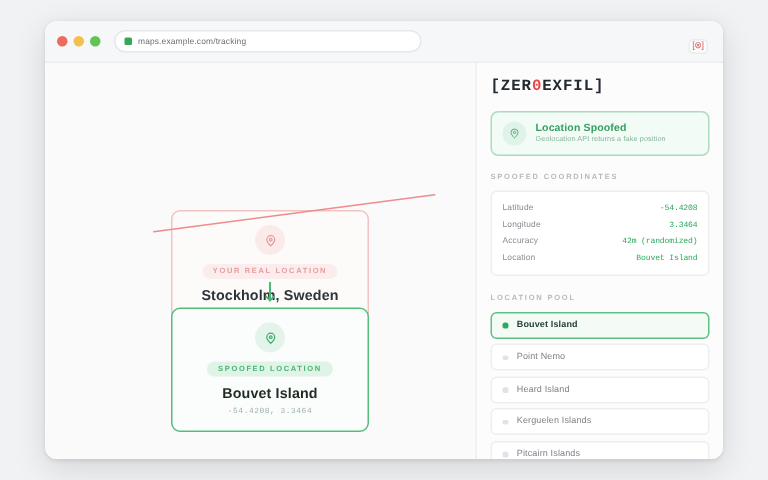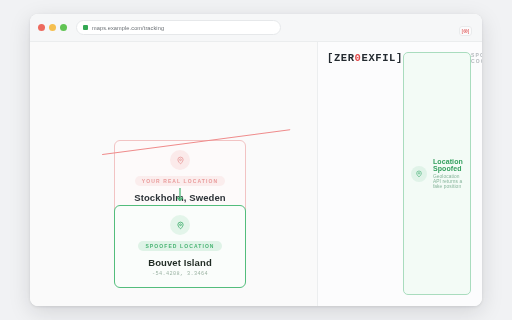--- a/index.html
+++ b/index.html
@@ -92,21 +92,21 @@
 
   .arrow {
     position: absolute; left: 147px; top: 146px;
     width: 6px; height: 15px; z-index: 4;
   }
 
   
   .panel {
     width: 164px; height: 100%;
     background: #fcfcfd;
-    display: flex; flex-direction: row;
+    display: flex; flex-direction: column;
     padding: 10px 9px 0;
   }
   .logo {
     font-family: "Liberation Mono", monospace;
     font-size: 10.5px; font-weight: bold; letter-spacing: .6px;
     color: #232a30; margin-bottom: 10px;
   }
   .logo .z { color: #e24a4a; }
 
   .status {

